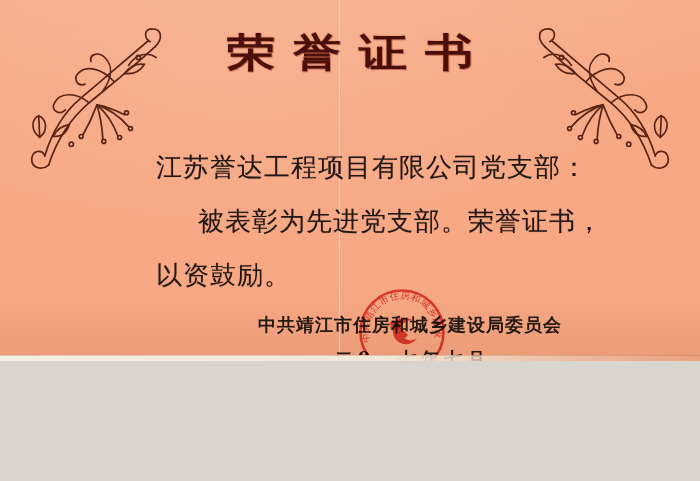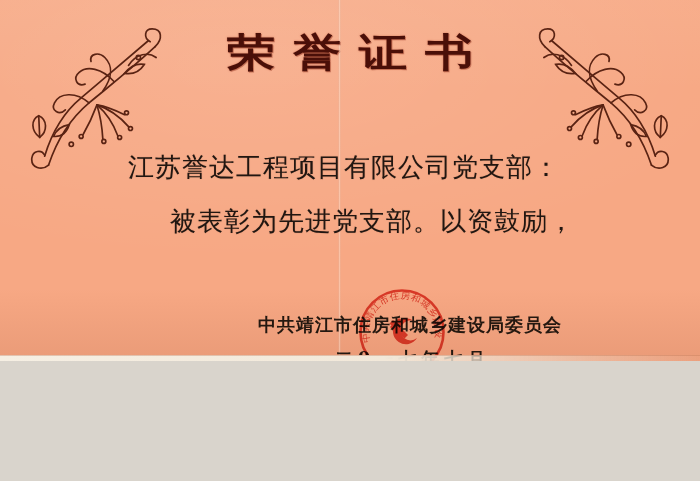--- a/index.html
+++ b/index.html
@@ -33,20 +33,21 @@
     color:#4a0f08;
     text-shadow:0 0 2px rgba(160,45,22,0.55), 1px 1px 0 rgba(120,25,10,0.35);
     transform:scaleY(0.82);transform-origin:50% 0;
   }
   .bodyline{
     position:absolute;
     font-size:26px;line-height:1.1;
     color:#211611;letter-spacing:1px;
     text-shadow:0 0 1px rgba(40,25,15,0.3);
     white-space:nowrap;
+    margin-left:28px;
   }
   .l1{top:153px;left:128px;}
   .l2{top:207px;left:170px;}
   .l3{top:261px;left:128px;}
   .issuer{
     position:absolute;top:313px;left:230px;width:360px;
     text-align:center;font-size:18px;font-weight:600;
     letter-spacing:1px;color:#241810;white-space:nowrap;
   }
   .date{
@@ -128,21 +129,22 @@
       <path d="M108,52 q 9,-11 20,-9 q -7,11 -20,9 Z"></path>
       <path d="M52,104 q -12,2 -16,12 q 12,1 16,-12 Z"></path>
       <circle cx="122" cy="36" r="2.2"></circle>
       <circle cx="54" cy="124" r="2.2"></circle>
     </g>
   </svg>
 
   <div class="title">荣誉证书</div>
 
   <div class="bodyline l1">江苏誉达工程项目有限公司党支部：</div>
-  <div class="bodyline l2">被表彰为先进党支部。以资鼓励，</div>
+  <div class="bodyline l2">被表彰为先进党支部。荣誉证书，</div>
+  <div class="bodyline l3">以资鼓励。</div>
 
   <div class="issuer">中共靖江市住房和城乡建设局委员会</div>
   <div class="date">二0一七年七月</div>
 
   <svg class="seal" viewBox="0 0 92 92" xmlns="http://www.w3.org/2000/svg" xmlns:xlink="http://www.w3.org/1999/xlink">
     <circle cx="46" cy="46" r="41.5" fill="none" stroke="#dc4337" stroke-width="2.6"></circle>
     <path id="sealArc" d="M 14,56 A 33.5,33.5 0 1 1 78,56" fill="none" stroke="none"></path>
     <text font-size="9" fill="#dc4337" letter-spacing="0.4">
       <textPath xlink:href="#sealArc" href="#sealArc" textLength="162" lengthAdjust="spacingAndGlyphs">中共靖江市住房和城乡建设局委员会</textPath>
     </text>

